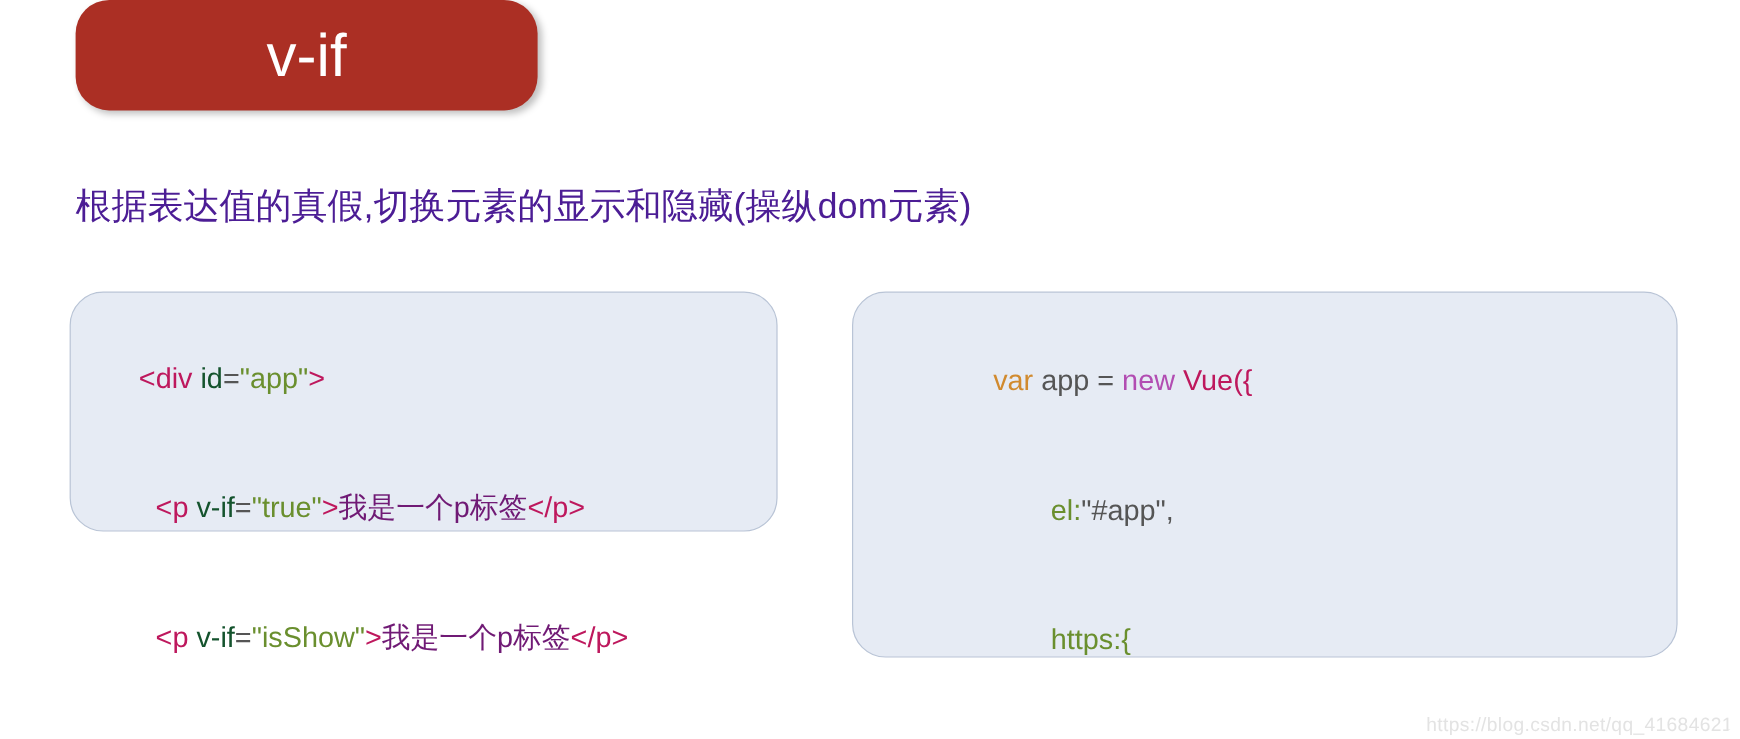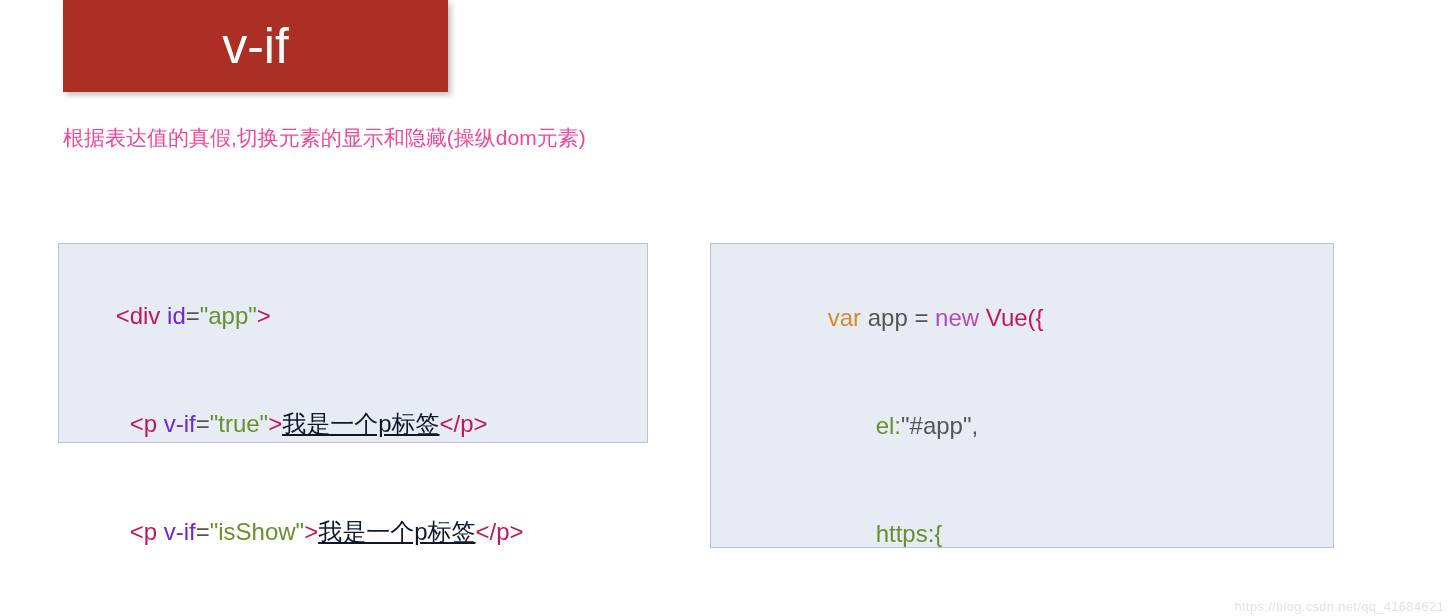--- a/index.html
+++ b/index.html
@@ -1,15 +1,15 @@
 <!DOCTYPE html>
 <html><head>
 <meta charset="utf-8">
 <style>
-  * { box-sizing: border-box; margin: 0; padding: 0; }
+  * { box-sizing: border-box; margin: 0; padding: 0; border-radius: 28px; }
   body {
     width: 1450px;
     height: 616px;
     background: #ffffff;
     font-family: "Microsoft YaHei", "Segoe UI", Arial, sans-serif;
     position: relative;
   }
   .title-banner {
     position: absolute;
     left: 63px;
@@ -20,60 +20,60 @@
     color: #ffffff;
     font-size: 50px;
     display: flex;
     align-items: center;
     justify-content: center;
     box-shadow: 3px 3px 6px rgba(0,0,0,0.25);
   }
   .subtitle {
     position: absolute;
     left: 63px;
-    top: 124px;
-    font-size: 21px;
-    color: #ec4899;
+    top: 152px;
+    font-size: 30px;
+    color: #4c1d95;
   }
   .panel {
     position: absolute;
     background: #e6ebf4;
     border: 1px solid #b9c4d6;
     padding: 18px 30px;
     font-size: 24px;
     line-height: 1.5;
     color: #555;
   }
   .panel-left {
     left: 58px;
     top: 243px;
     width: 590px;
     height: 200px;
   }
   .panel-right {
     left: 710px;
     top: 243px;
-    width: 624px;
+    width: 688px;
     height: 305px;
     padding-left: 90px;
     padding-top: 20px;
   }
   .watermark {
     position: absolute;
     right: 6px;
     bottom: 2px;
-    font-size: 13px;
+    font-size: 16px;
     color: #e3e3e3;
     letter-spacing: 0.3px;
   }
   
   .c-blue   { color: #be185d; }  
-  .c-green  { color: #6d28d9; margin-top: 24px; }  
+  .c-green  { color: #14532d; margin-top: 24px; }  
   .c-dgreen { color: #6a8f2e; }  
-  .c-teal   { color: #0f172a; text-decoration: underline; }  
+  .c-teal   { color: #701a75; }  
   .c-gray   { color: #555555; }  
   .c-orange { color: #d18a2e; }  
   .c-purple { color: #b24db2; }  
   .ind1 { padding-left: 14px; display:block; }
   .ind2 { padding-left: 48px; display:block; }
   .ind3 { padding-left: 104px; display:block; }
   .line { display:block; white-space: pre; }
 </style>
 </head>
 <body>

